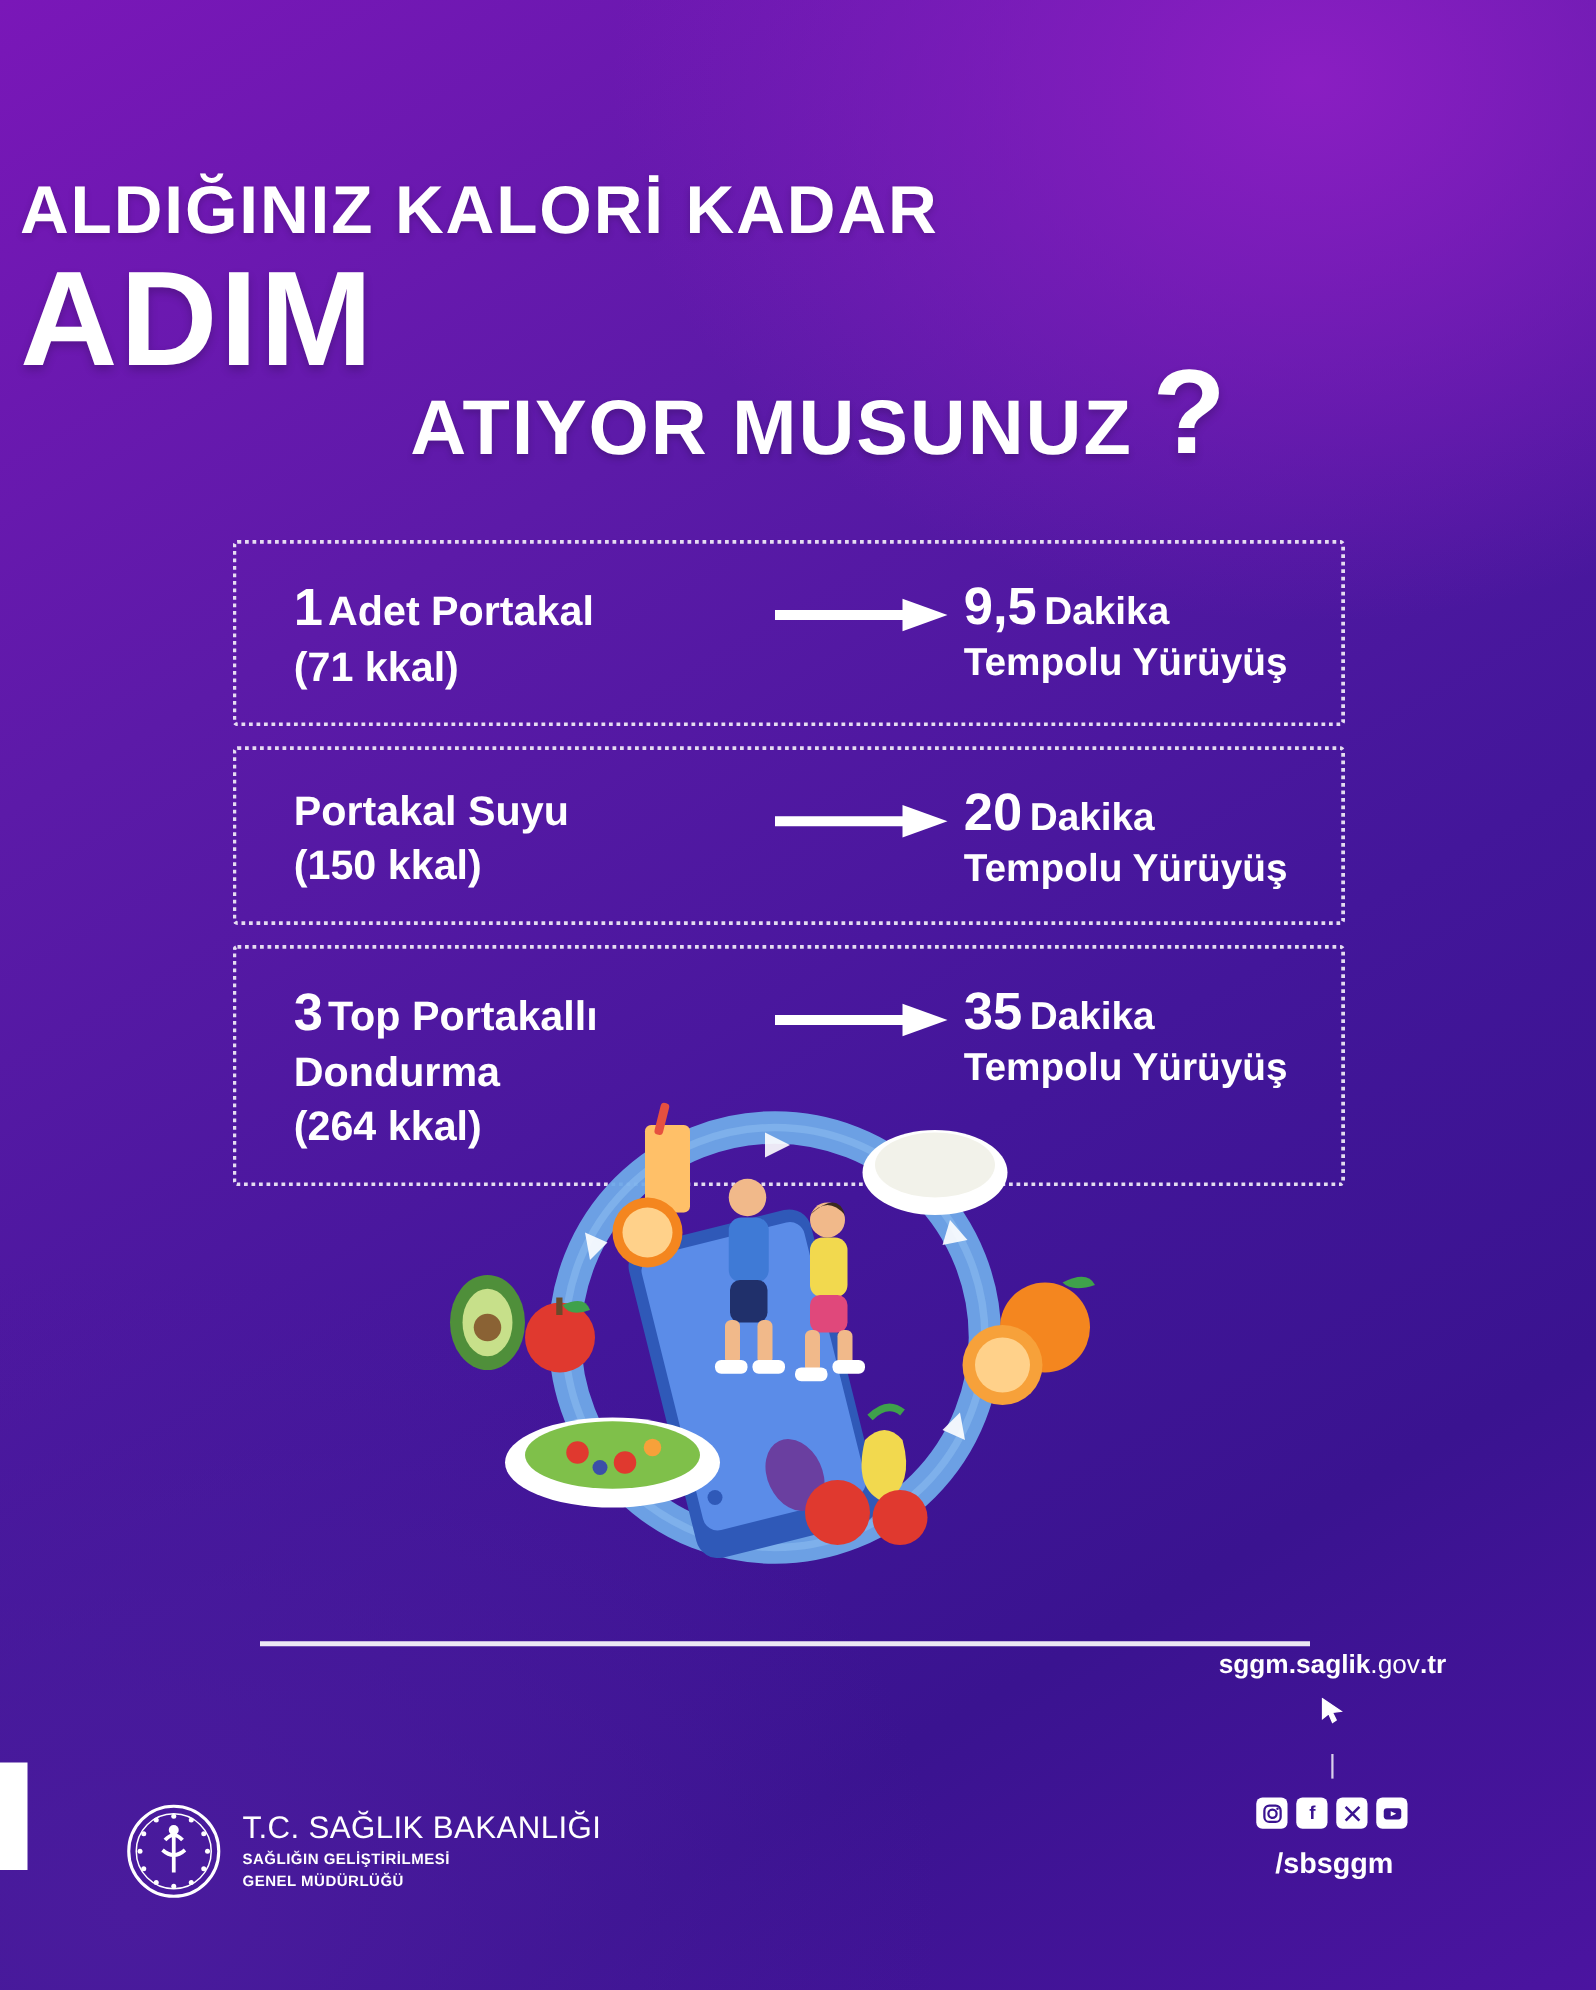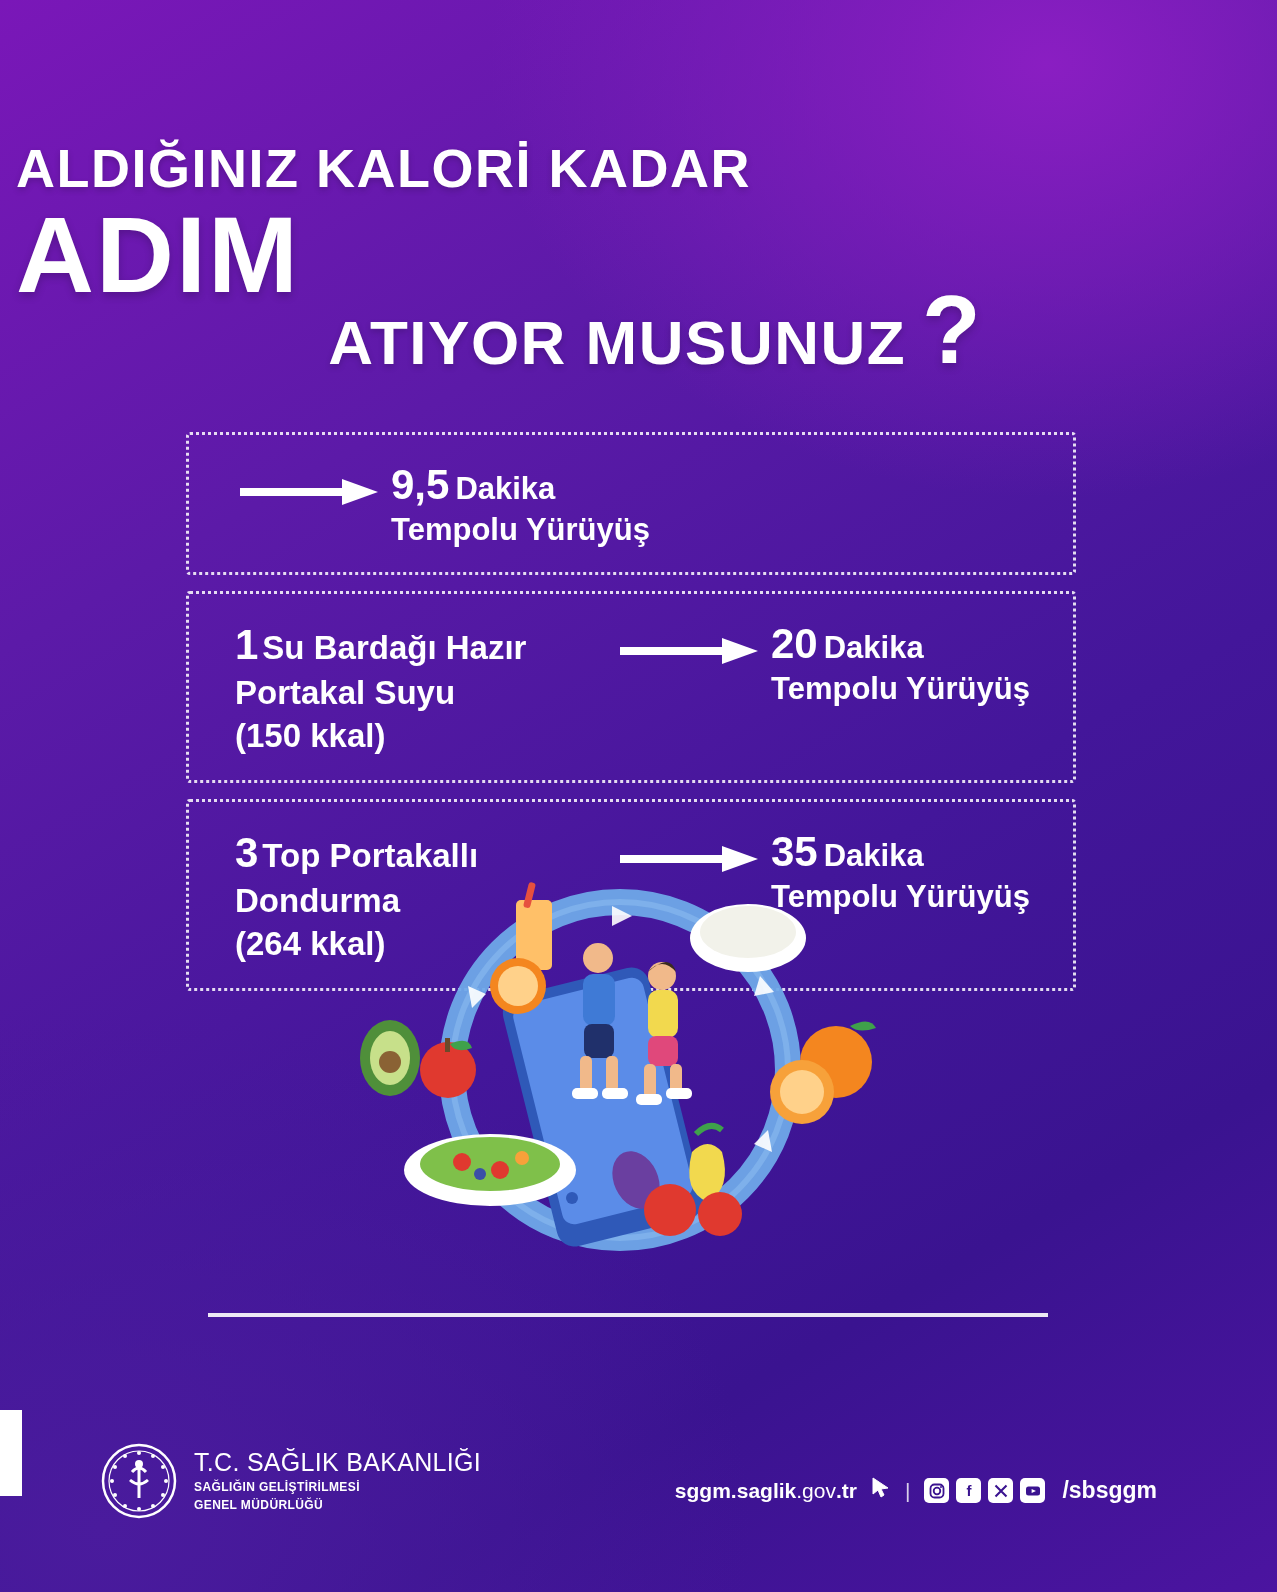--- a/index.html
+++ b/index.html
@@ -218,20 +218,21 @@
   .web {
     position: absolute;
     right: 120px;
     bottom: 88px;
     display: flex;
     align-items: center;
     gap: 14px;
     color: #ffffff;
     font-size: 21px;
     font-weight: bold;
+    flex-direction: column;
   }
   .web .dim { font-weight: normal; }
   .sep {
     opacity: 0.8;
     font-weight: normal;
   }
   .socials {
     display: flex;
     align-items: center;
     gap: 7px;
@@ -264,37 +265,40 @@
     <div class="l2">ADIM</div>
     <div class="l3row">
       <div class="l3">ATIYOR MUSUNUZ</div>
       <div class="qmark">?</div>
     </div>
   </div>
 
   <div class="rows">
 
     <div class="row">
+      <div class="left">
+        <div class="lead">
+          <span class="num">1</span><span class="word">Adet Portakal</span>
+        </div>
+        <div class="sub">(71 kkal)</div>
+      </div>
       <div class="arrowcell">
         <svg class="arrow" width="140" height="30" viewBox="0 0 140 30" aria-hidden="true">
           <rect x="0" y="11" width="108" height="8" fill="#ffffff"></rect>
           <polygon points="102,2 138,15 102,28" fill="#ffffff"></polygon>
         </svg>
       </div>
       <div class="right">
         <div class="rnum"><span>9,5</span><span class="unit">Dakika</span></div>
         <div class="rsub">Tempolu Yürüyüş</div>
       </div>
     </div>
 
     <div class="row">
       <div class="left">
-        <div class="lead">
-          <span class="num">1</span><span class="word">Su Bardağı Hazır</span>
-        </div>
         <div class="sub">Portakal Suyu</div>
         <div class="sub">(150 kkal)</div>
       </div>
       <div class="arrowcell">
         <svg class="arrow" width="140" height="30" viewBox="0 0 140 30" aria-hidden="true">
           <rect x="0" y="11" width="108" height="8" fill="#ffffff"></rect>
           <polygon points="102,2 138,15 102,28" fill="#ffffff"></polygon>
         </svg>
       </div>
       <div class="right">

